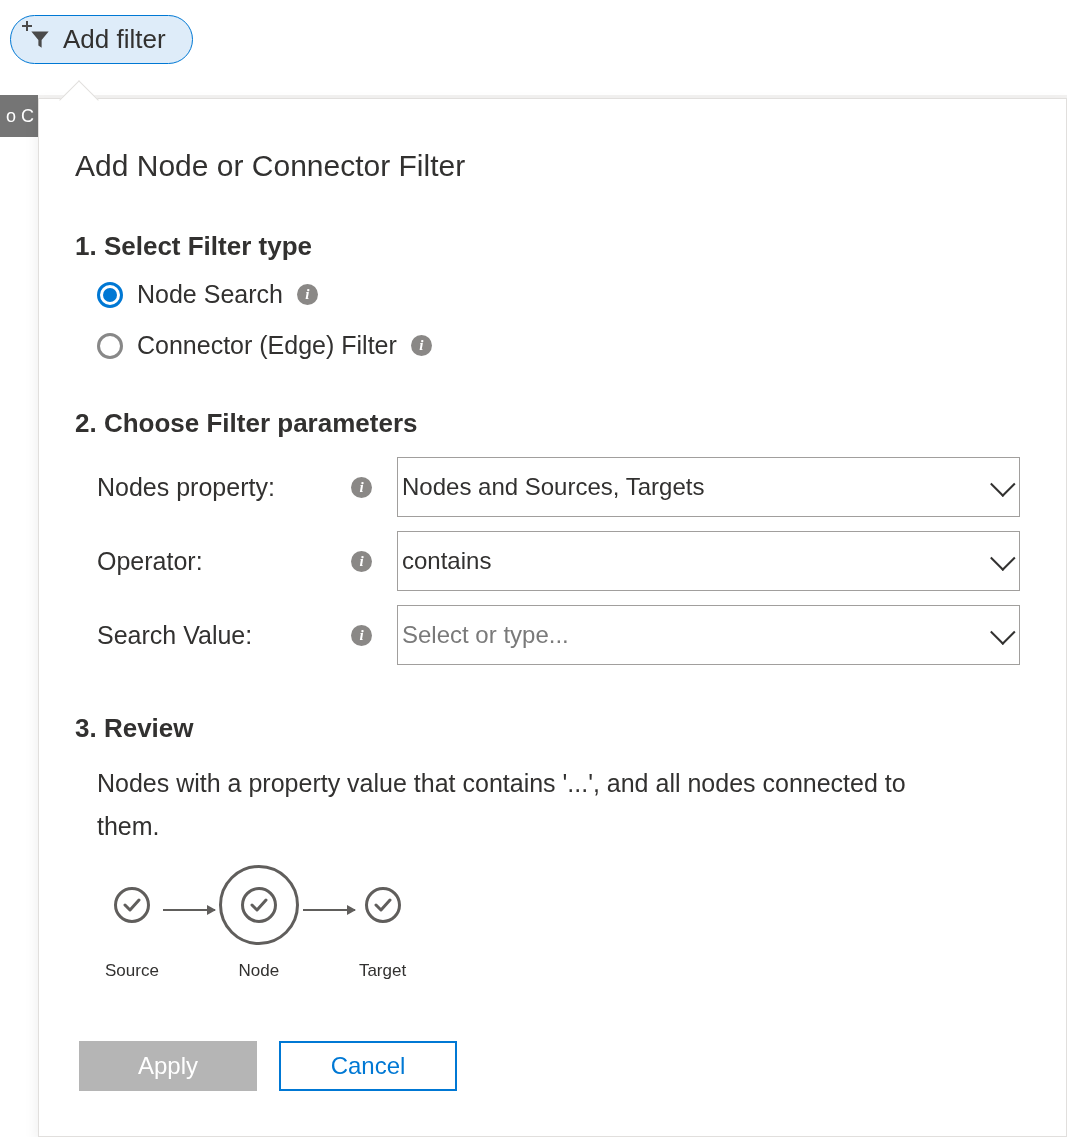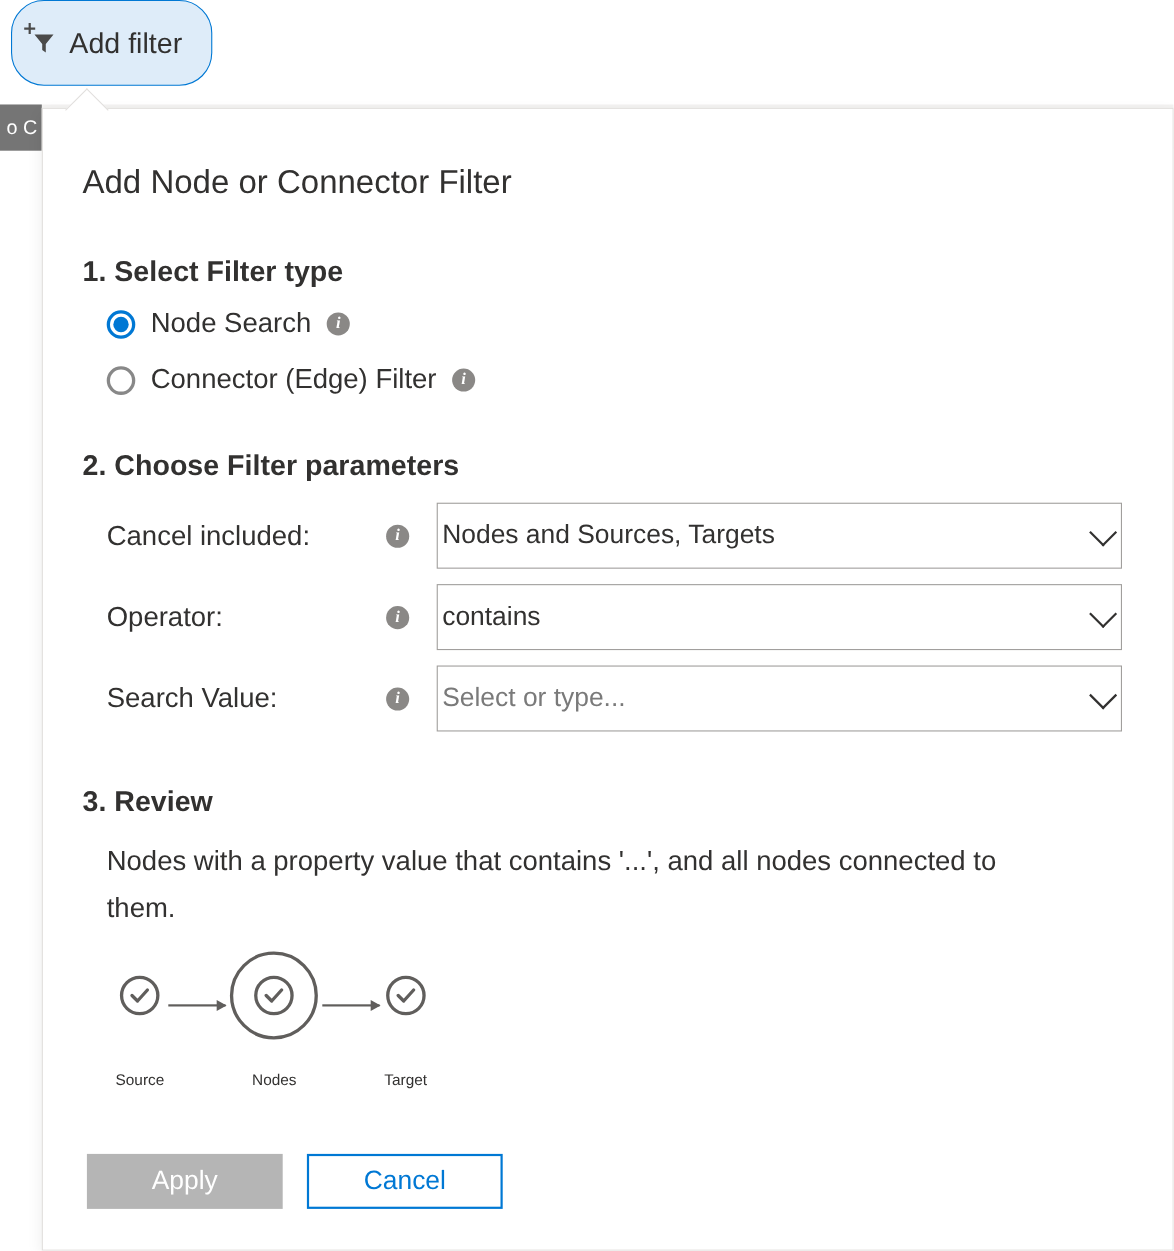--- a/index.html
+++ b/index.html
@@ -7,20 +7,21 @@
       font-family: "Segoe UI", Tahoma, Geneva, Verdana, sans-serif;
       background: #ffffff;
       width: 1067px;
       height: 1137px;
       position: relative;
       overflow: hidden;
     }
     .top-bar {
       height: 78px;
       display: flex;
+      align-items: center;
       padding-left: 10px;
       background: #ffffff;
     }
     .add-filter-pill {
       display: inline-flex;
       align-items: center;
       gap: 10px;
       padding: 8px 26px 8px 16px;
       border: 1.5px solid #0078d4;
       border-radius: 30px;
@@ -230,22 +231,22 @@
     .arrow::after {
       content: "";
       position: absolute;
       right: -1px;
       top: -4px;
       border-left: 9px solid #605e5c;
       border-top: 5px solid transparent;
       border-bottom: 5px solid transparent;
     }
     .dnode-label {
-      margin-top: 28px;
-      font-size: 14px;
+      margin-top: 16px;
+      font-size: 17px;
       color: #323130;
     }
     .button-row {
       display: flex;
       gap: 22px;
       margin-top: 60px;
       margin-left: 4px;
       align-items: flex-end;
     }
     .btn {
@@ -309,21 +310,21 @@
 
   <div class="radio-row">
     <span class="radio-outer"></span>
     <span>Connector (Edge) Filter</span>
     <span class="info-icon">i</span>
   </div>
 
   <div class="step-heading">2. Choose Filter parameters</div>
 
   <div class="param-row">
-    <div class="param-label">Cancel included:</div>
+    <div class="param-label">Nodes property:</div>
     <div class="param-info">
         <span class="info-icon">i</span>
       </div>
     <div class="combo">
       <span>Nodes and Sources, Targets</span>
       <span class="chevron"></span>
     </div>
   </div>
 
   <div class="param-row">
@@ -364,21 +365,21 @@
     </div>
     <div class="arrow"></div>
     <div class="dnode">
       <div class="outer-ring">
         <div class="checkcircle">
           <svg class="checkmark-svg" viewBox="0 0 18 14">
               <path d="M2 7 L7 12 L16 2" stroke="#605e5c" stroke-width="3" fill="none" stroke-linecap="round" stroke-linejoin="round"></path>
             </svg>
         </div>
       </div>
-      <div class="dnode-label">Nodes</div>
+      <div class="dnode-label">Node</div>
     </div>
     <div class="arrow"></div>
     <div class="dnode">
       <div style="height:80px;display:flex;align-items:center;">
         <div class="checkcircle">
           <svg class="checkmark-svg" viewBox="0 0 18 14">
               <path d="M2 7 L7 12 L16 2" stroke="#605e5c" stroke-width="3" fill="none" stroke-linecap="round" stroke-linejoin="round"></path>
             </svg>
         </div>
       </div>

